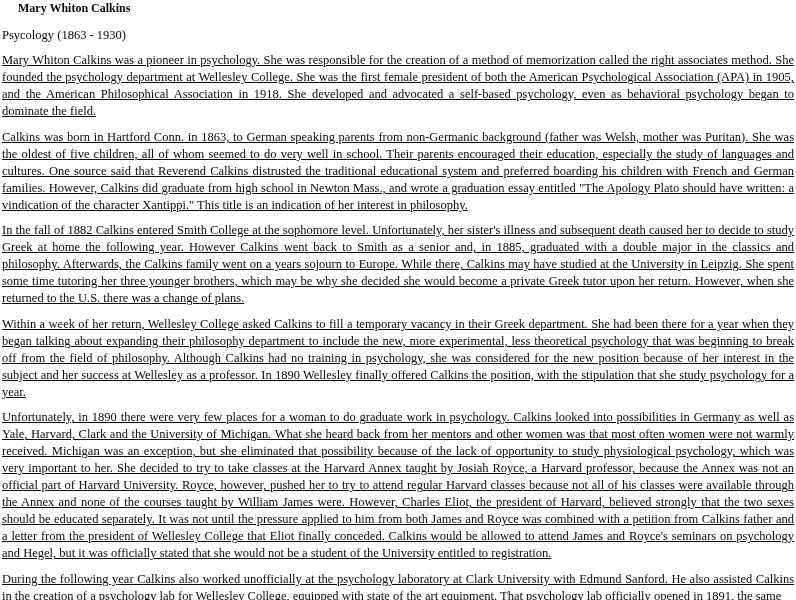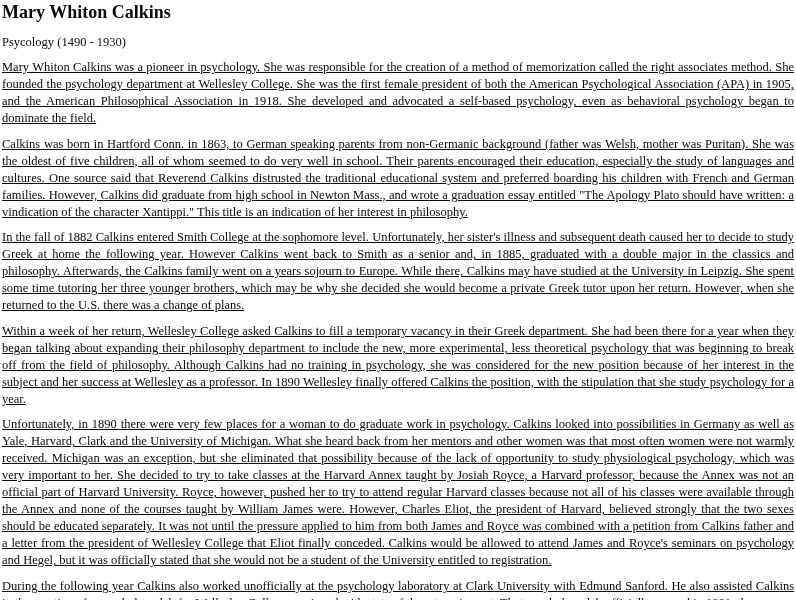--- a/index.html
+++ b/index.html
@@ -12,42 +12,42 @@
     height: 600px;
     overflow: hidden;
     box-sizing: border-box;
     padding: 2px 2px 0 2px;
     font-family: "Liberation Serif", "DejaVu Serif", serif;
     font-size: 12.5px;
     line-height: 1.36;
     color: #0b0b0b;
   }
   h1.doc-title {
-    font-size: 18px;
+    font-size: 12px;
     line-height: 1.15;
     font-weight: bold;
-    margin: 0 0 11px 0;
+    margin: 0 0 11px 16px;
     text-align: left;
   }
   p.doc-subtitle {
     margin: 8.5px 0;
     text-align: left;
   }
   p.doc-paragraph {
     margin: 8.5px 0;
     text-align: justify;
     text-decoration: underline;
   }
 </style>
 </head>
 <body>
 
 <h1 class="doc-title">Mary Whiton Calkins</h1>
 
-<p class="doc-subtitle">Psycology (1490 - 1930)</p>
+<p class="doc-subtitle">Psycology (1863 - 1930)</p>
 
 <p class="doc-paragraph">Mary Whiton Calkins was a pioneer in psychology. She was responsible for the creation of a method of memorization called the right associates method. She founded the psychology department at Wellesley College. She was the first female president of both the American Psychological Association (APA) in 1905, and the American Philosophical Association in 1918. She developed and advocated a self-based psychology, even as behavioral psychology began to dominate the field.</p>
 
 <p class="doc-paragraph">Calkins was born in Hartford Conn. in 1863, to German speaking parents from non-Germanic background (father was Welsh, mother was Puritan). She was the oldest of five children, all of whom seemed to do very well in school. Their parents encouraged their education, especially the study of languages and cultures. One source said that Reverend Calkins distrusted the traditional educational system and preferred boarding his children with French and German families. However, Calkins did graduate from high school in Newton Mass., and wrote a graduation essay entitled "The Apology Plato should have written: a vindication of the character Xantippi." This title is an indication of her interest in philosophy.</p>
 
 <p class="doc-paragraph">In the fall of 1882 Calkins entered Smith College at the sophomore level. Unfortunately, her sister's illness and subsequent death caused her to decide to study Greek at home the following year. However Calkins went back to Smith as a senior and, in 1885, graduated with a double major in the classics and philosophy. Afterwards, the Calkins family went on a years sojourn to Europe. While there, Calkins may have studied at the University in Leipzig. She spent some time tutoring her three younger brothers, which may be why she decided she would become a private Greek tutor upon her return. However, when she returned to the U.S. there was a change of plans.</p>
 
 <p class="doc-paragraph">Within a week of her return, Wellesley College asked Calkins to fill a temporary vacancy in their Greek department. She had been there for a year when they began talking about expanding their philosophy department to include the new, more experimental, less theoretical psychology that was beginning to break off from the field of philosophy. Although Calkins had no training in psychology, she was considered for the new position because of her interest in the subject and her success at Wellesley as a professor. In 1890 Wellesley finally offered Calkins the position, with the stipulation that she study psychology for a year.</p>
 
 <p class="doc-paragraph">Unfortunately, in 1890 there were very few places for a woman to do graduate work in psychology. Calkins looked into possibilities in Germany as well as Yale, Harvard, Clark and the University of Michigan. What she heard back from her mentors and other women was that most often women were not warmly received. Michigan was an exception, but she eliminated that possibility because of the lack of opportunity to study physiological psychology, which was very important to her. She decided to try to take classes at the Harvard Annex taught by Josiah Royce, a Harvard professor, because the Annex was not an official part of Harvard University. Royce, however, pushed her to try to attend regular Harvard classes because not all of his classes were available through the Annex and none of the courses taught by William James were. However, Charles Eliot, the president of Harvard, believed strongly that the two sexes should be educated separately. It was not until the pressure applied to him from both James and Royce was combined with a petition from Calkins father and a letter from the president of Wellesley College that Eliot finally conceded. Calkins would be allowed to attend James and Royce's seminars on psychology and Hegel, but it was officially stated that she would not be a student of the University entitled to registration.</p>

